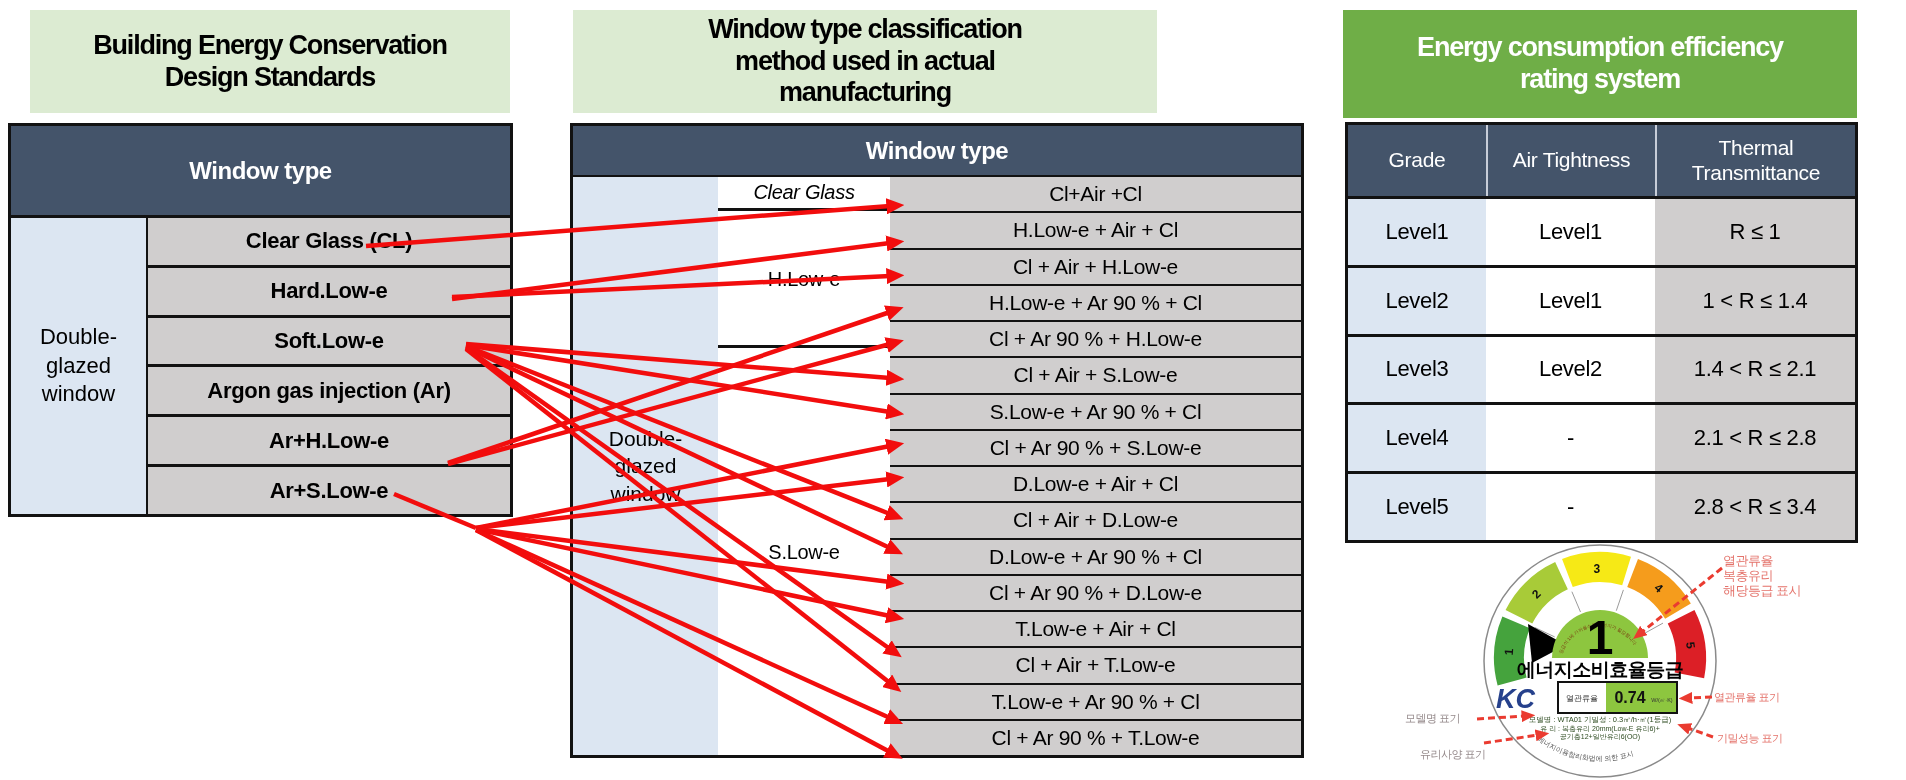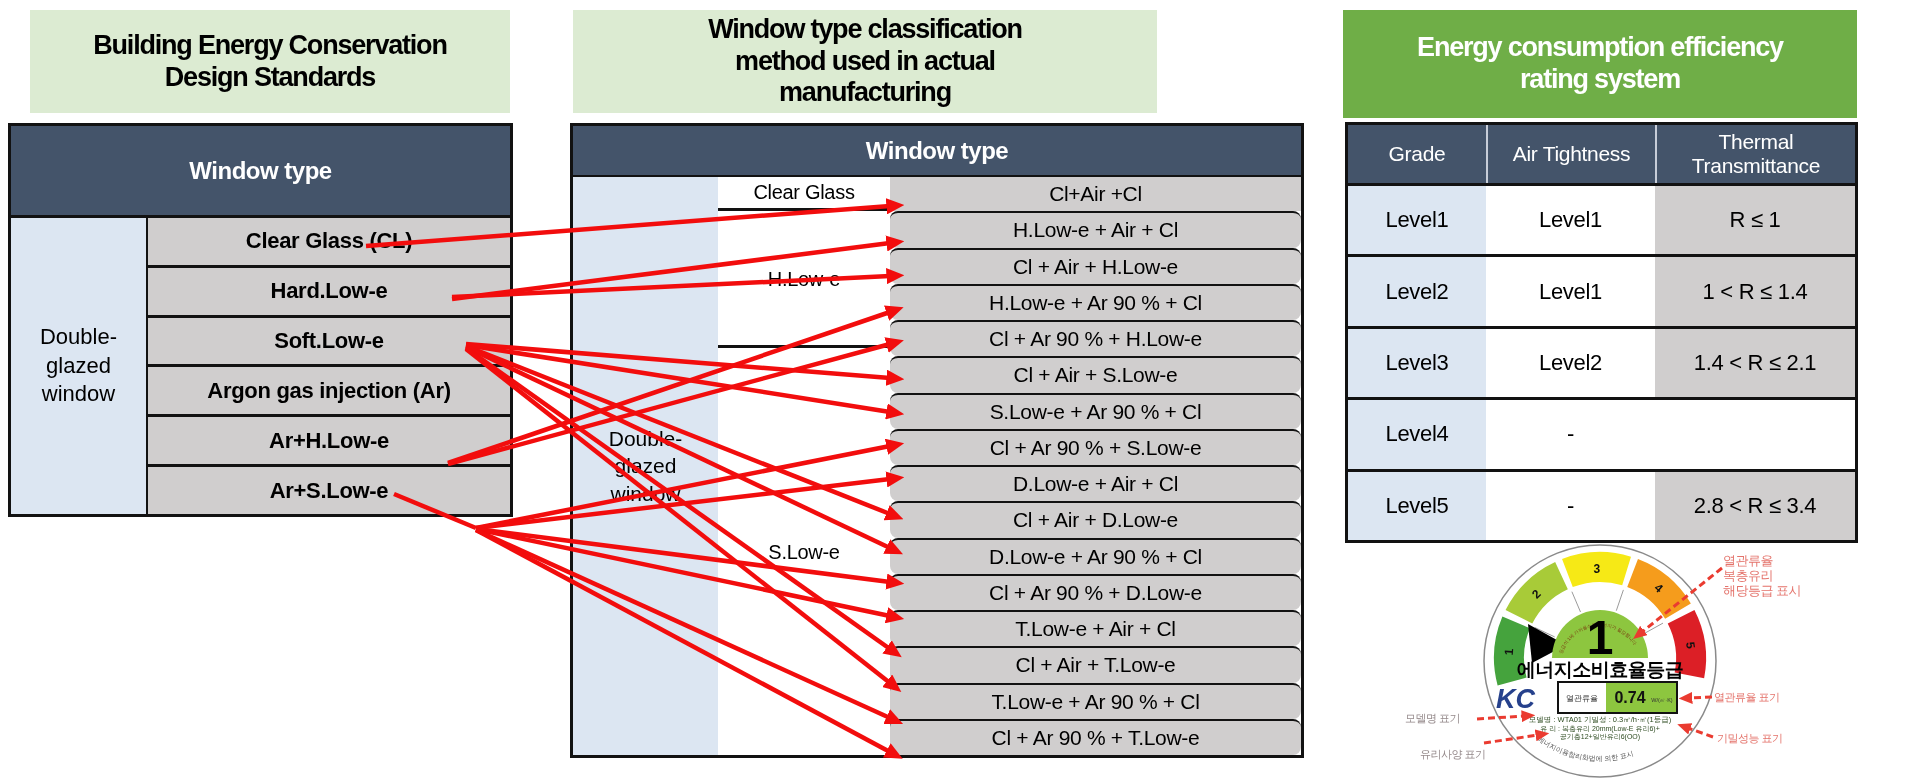--- a/index.html
+++ b/index.html
@@ -40,31 +40,31 @@
   
   #mt{left:570px;top:123px;width:734px;height:635px;display:flex;flex-direction:column;}
   #mt .thead{height:51px;flex:0 0 auto;border-bottom:2px solid #121212;}
   #mt-body{flex:1;position:relative;display:flex;}
   #mt-group{width:145px;background:#dce6f2;display:flex;align-items:center;justify-content:center;
             text-align:center;font-size:21px;line-height:1.3;}
   #mt-group .wrap{width:100px;}
   #mt-sub{width:172px;background:#ffffff;position:relative;}
   .subgrp{position:absolute;left:0;width:100%;display:flex;align-items:center;justify-content:center;
           font-size:20px;letter-spacing:-0.3px;}
-  #sub-cg{top:0;height:34px;border-bottom:3px solid #121212;}
+  #sub-cg{top:0;height:34px;border-bottom:3px solid #121212;font-style:italic;}
   #sub-hl{top:37px;height:134px;border-bottom:3px solid #121212;}
   #sub-sl{top:174px;height:403px;}
   #mt-rows{flex:1;display:flex;flex-direction:column;}
   #mt-rows .mrow{flex:1;background:#d0cece;display:flex;align-items:center;justify-content:center;
                  font-size:21px;letter-spacing:-0.3px;}
-  #mt-rows .mrow + .mrow{border-top:2px solid #121212;border-radius:8px;}
+  #mt-rows .mrow + .mrow{border-top:2px solid #121212;}
 
   
   #rt{left:1345px;top:122px;width:513px;height:421px;display:flex;flex-direction:column;}
-  #rt-head{height:61px;flex:0 0 auto;background:#44546a;color:#fff;display:flex;
+  #rt-head{height:74px;flex:0 0 auto;background:#44546a;color:#fff;display:flex;
            border-bottom:3px solid #121212;}
   #rt-head .hcell{display:flex;align-items:center;justify-content:center;text-align:center;
                   font-size:21px;line-height:1.15;letter-spacing:-0.3px;}
   #rt-head .hcell + .hcell{border-left:2px solid #c7cdd8;}
   .rc1{width:138px;} .rc2{width:169px;} .rc3{flex:1;}
   #rt-rows{flex:1;display:flex;flex-direction:column;}
   .rrow{flex:1;display:flex;}
   .rrow + .rrow{border-top:3px solid #121212;}
   .rrow .cell{display:flex;align-items:center;justify-content:center;font-size:22px;letter-spacing:-0.3px;}
   .rrow .c1{background:#dce6f2;}
@@ -173,20 +173,21 @@
       <div class="cell c3 rc3">1 &lt; R ≤ 1.4</div>
     </div>
     <div class="rrow">
       <div class="cell c1 rc1">Level3</div>
       <div class="cell c2 rc2">Level2</div>
       <div class="cell c3 rc3">1.4 &lt; R ≤ 2.1</div>
     </div>
     <div class="rrow">
       <div class="cell c1 rc1">Level4</div>
       <div class="cell c2 rc2">-</div>
+      <div class="cell c3 rc3">2.1 &lt; R ≤ 2.8</div>
     </div>
     <div class="rrow">
       <div class="cell c1 rc1">Level5</div>
       <div class="cell c2 rc2">-</div>
       <div class="cell c3 rc3">2.8 &lt; R ≤ 3.4</div>
     </div>
   </div>
 </div>
 
 <svg class="abs" id="elabel" viewBox="0 0 244 238">

